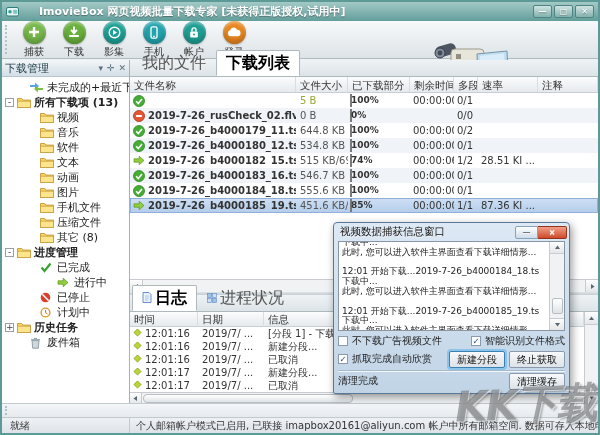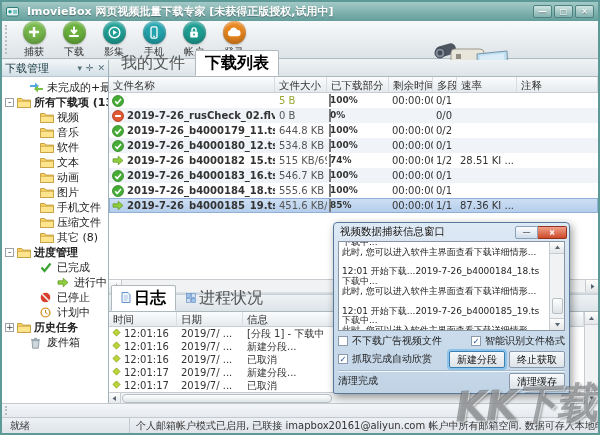--- a/index.html
+++ b/index.html
@@ -1,34 +1,34 @@
 <!DOCTYPE html>
 <html><head>
 <meta charset="utf-8">
 <style>
   * { margin:0; padding:0; box-sizing:border-box; }
   html,body { width:600px; height:435px; font-family:"DejaVu Sans","Liberation Sans",sans-serif; }
   .window { position:relative; width:600px; height:435px; border:2px solid #5d9a97; background:#eef1f4; overflow:hidden; }
 
   
-  .titlebar { height:19px; background:linear-gradient(#a3c9c6,#639e9b); display:flex; align-items:center; gap:8px; padding:0 4px; color:#fff; font-weight:bold; font-size:11px; text-shadow:0 1px 1px rgba(0,0,0,.35); }
+  .titlebar { height:19px; background:linear-gradient(#a3c9c6,#639e9b); display:flex; align-items:center; gap:20px; padding:0 4px; color:#fff; font-weight:bold; font-size:11px; text-shadow:0 1px 1px rgba(0,0,0,.35); }
   .app-icon { display:inline-flex; }
   .win-btns { margin-left:auto; display:flex; gap:2px; }
   .win-btn { width:19px; height:13px; border:1px solid #4d8380; border-radius:2px; background:linear-gradient(#cfe4e2,#84b1ae); color:#fff; font-size:8px; line-height:11px; text-align:center; font-weight:bold; }
 
   
   .toolbar { position:relative; height:38px; background:linear-gradient(#f7f9fa,#dde3e7); border-bottom:1px solid #aebcc2; display:flex; align-items:center; padding:1px 2px 1px 12px; }
   .tb-grip { position:absolute; left:3px; top:4px; bottom:4px; width:3px; border-left:2px dotted #b6c0c6; }
   .tb-btn { width:40px; text-align:center; font-size:10px; color:#333; cursor:default; }
   .tb-circle { width:23px; height:23px; border-radius:50%; margin:0 auto 1px; display:flex; align-items:center; justify-content:center; box-shadow:inset 0 -4px 5px rgba(0,0,0,.2), inset 0 2px 3px rgba(255,255,255,.4), 0 1px 2px rgba(0,0,0,.25); }
   .camcorder { position:absolute; left:432px; top:21px; opacity:.95; }
 
   
   .main { position:absolute; top:58px; left:0; right:0; bottom:30px; display:flex; }
-  .sidebar { width:107px; background:#fff; border-right:1px solid #9fb4ba; display:flex; flex-direction:column; }
+  .sidebar { width:128px; background:#fff; border-right:1px solid #9fb4ba; display:flex; flex-direction:column; }
   .sb-header { height:17px; flex:none; background:linear-gradient(#f2f6f8,#d3dfe7); border-bottom:1px solid #b9c6cd; display:flex; align-items:center; padding:0 3px; font-size:11px; color:#1c3d45; }
   .sb-header .hctl { margin-left:auto; display:flex; gap:4px; color:#5a727c; font-size:9px; }
   .tree { flex:1; overflow:hidden; padding-top:3px; }
   .tree-item { display:flex; align-items:center; height:15px; font-size:11px; color:#222; white-space:nowrap; }
   .tree-item.bold .tlabel { font-weight:bold; }
   .exp { width:9px; height:9px; flex:none; border:1px solid #98a0a8; background:#fff; font-size:9px; line-height:7px; text-align:center; color:#444; margin-right:3px; }
   .exp:empty { border:none; background:none; }
   .ticon { width:15px; flex:none; display:inline-flex; }
   .tlabel { margin-left:2px; }
 

